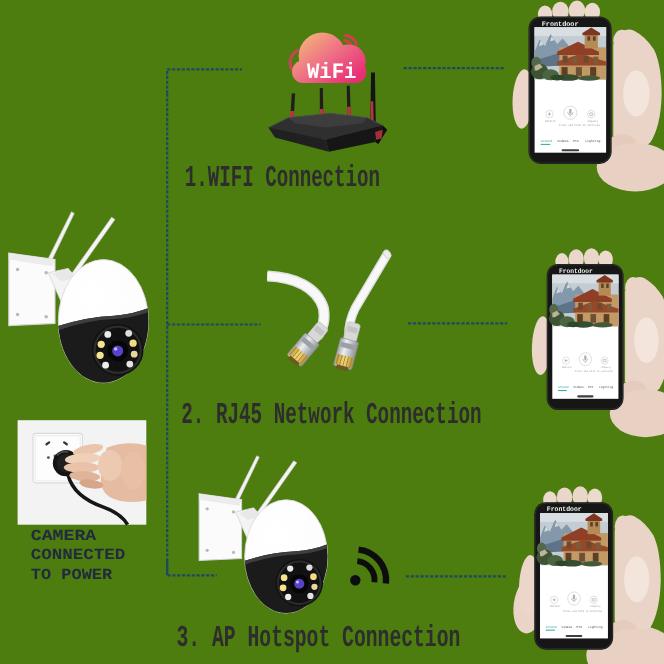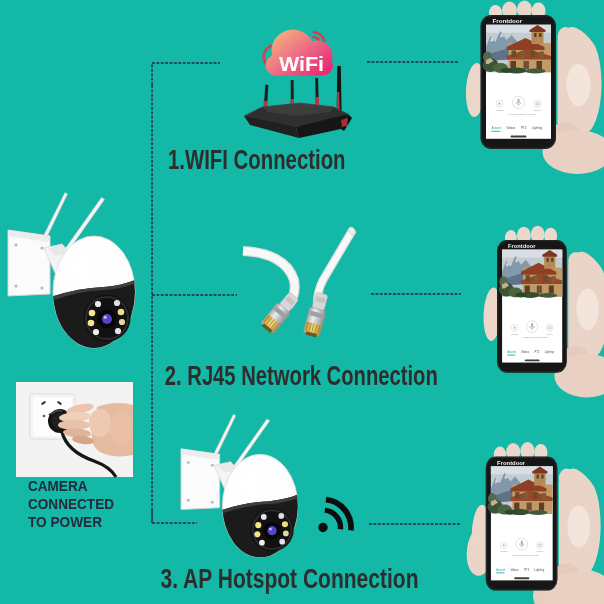--- a/index.html
+++ b/index.html
@@ -1,17 +1,17 @@
 <!DOCTYPE html>
 <html><head>
 <meta charset="utf-8">
 <style>
 html,body{margin:0;padding:0;background:#fff;}
-#wrap{position:relative;width:604px;height:604px;background:#14b8a6;overflow:hidden;
-font-family:Liberation Sans, sans-serif;}
+#wrap{position:relative;width:604px;height:604px;background:#4d7c0f;overflow:hidden;
+font-family:Liberation Mono, monospace;}
 </style>
 </head>
 <body>
 <div id="wrap">
 <svg width="604" height="604" viewBox="0 0 604 604" xmlns="http://www.w3.org/2000/svg">
 <defs>
   <linearGradient id="cloudg" gradientUnits="userSpaceOnUse" x1="283" y1="32" x2="318" y2="76">
     <stop offset="0" stop-color="#f3a87c"></stop>
     <stop offset="0.45" stop-color="#ee6f85"></stop>
     <stop offset="1" stop-color="#e82e76"></stop>

